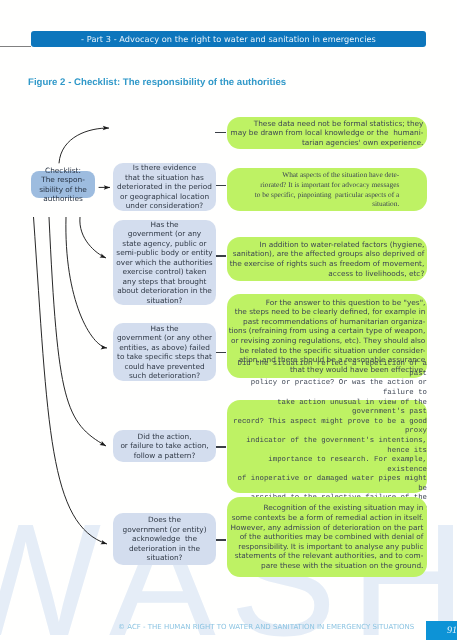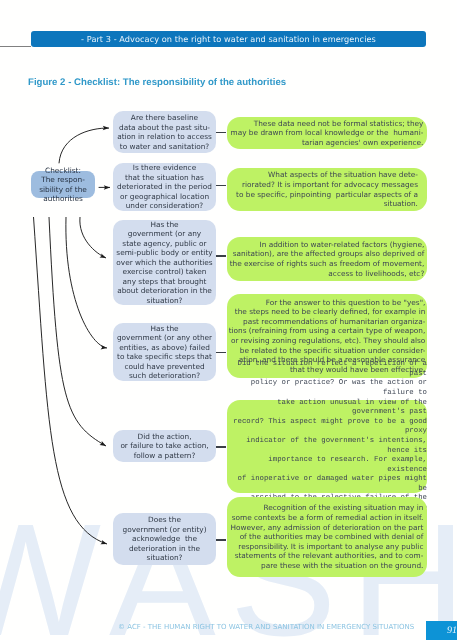--- a/index.html
+++ b/index.html
@@ -86,24 +86,20 @@
 sibility of the
 authorities</div>
 
   <div class="dash" style="top:132.0px;"></div>
   <div class="dash" style="top:184.9px;"></div>
   <div class="dash" style="top:255.2px;"></div>
   <div class="dash" style="top:351.6px;"></div>
   <div class="dash" style="top:446.2px;"></div>
   <div class="dash" style="top:539.3px;"></div>
 
-  <div class="qbox" style="left:113px;top:111px;width:103px;height:42px;">Are there baseline
-data about the past situ-
-ation in relation to access
-to water and sanitation?</div>
   <div class="qbox" style="left:113px;top:163px;width:103px;height:48px;">Is there evidence
 that the situation has
 deteriorated in the period
 or geographical location
 under consideration?</div>
   <div class="qbox" style="left:113px;top:220px;width:103px;height:85px;">Has the
 government (or any
 state agency, public or
 semi-public body or entity
 over which the authorities
@@ -122,21 +118,21 @@
 follow a pattern?</div>
   <div class="qbox" style="left:113px;top:513px;width:103px;height:52px;">Does the
 government (or entity)
 acknowledge  the
 deterioration in the
 situation?</div>
 
   <div class="abox" style="left:227px;top:117px;width:200px;height:32px;">These data need not be formal statistics; they
 may be drawn from local knowledge or the  humani-
 tarian agencies' own experience.</div>
-  <div class="abox" style="left:227px;top:168px;width:200px;height:43px;">What aspects of the situation have dete-
+  <div class="abox" style="left:227px;top:168px;width:200px;height:43px;font-family:Liberation Serif, serif;">What aspects of the situation have dete-
 riorated? It is important for advocacy messages
 to be specific, pinpointing  particular aspects of a
 situation.</div>
   <div class="abox" style="left:227px;top:237px;width:200px;height:44px;">In addition to water-related factors (hygiene,
 sanitation), are the affected groups also deprived of
 the exercise of rights such as freedom of movement,
 access to livelihoods, etc?</div>
   <div class="abox" style="left:227px;top:294px;width:200px;height:84px;">For the answer to this question to be "yes",
 the steps need to be clearly defined, for example in
 past recommendations of humanitarian organiza-

